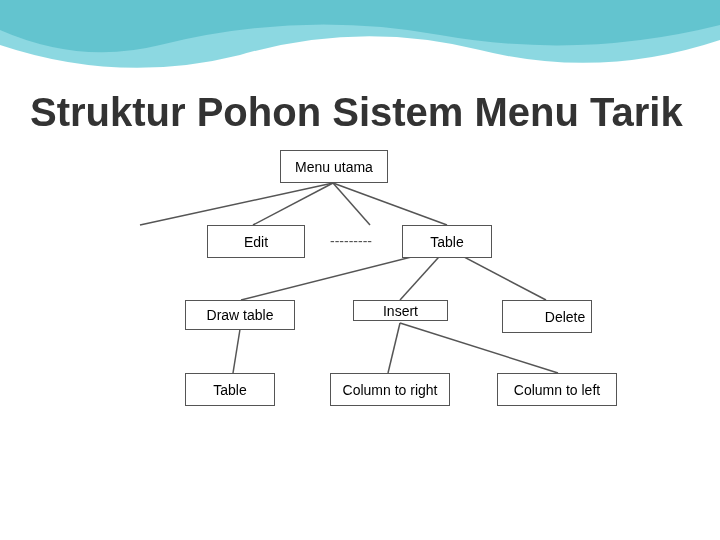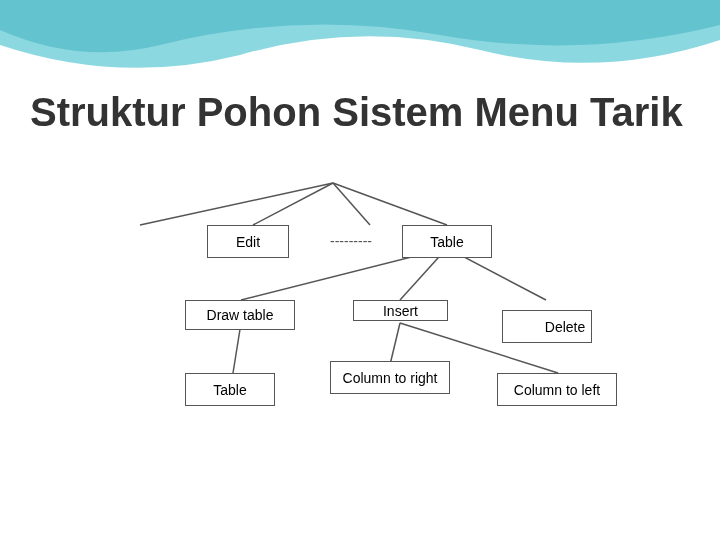--- a/index.html
+++ b/index.html
@@ -98,51 +98,54 @@
 
     <line x1="447" y1="103" x2="546" y2="155"></line>
 
     <line x1="241" y1="178" x2="233" y2="228"></line>
 
     <line x1="400" y1="178" x2="388" y2="228"></line>
 
     <line x1="400" y1="178" x2="558" y2="228"></line>
   </svg>
 
+  <div class="node" style="left: 280px; top: 5px; width: 108px; height: 33px;">
+    <span>Menu utama</span>
+  </div>
 
 
-  <div class="node" style="left: 207px; top: 80px; width: 82px; height: 33px;">
+  <div class="node" style="left: 207px; top: 80px; width: 98px; height: 33px;">
     <span>Edit</span>
   </div>
 
   <div style="position:absolute; left:330px; top:88px; font-size:14px; color:#555;">
     <span>---------</span>
   </div>
 
   <div class="node" style="left: 402px; top: 80px; width: 90px; height: 33px;">
     <span>Table</span>
   </div>
 
   <div class="node" style="left: 185px; top: 155px; width: 110px; height: 30px;">
     <span>Draw table</span>
   </div>
 
   <div class="node" style="left: 353px; top: 155px; width: 95px; height: 21px;">
     <span>Insert</span>
   </div>
 
-  <div class="node" style="left: 502px; top: 165px; width: 90px; height: 33px; padding-left: 36px;">
+  <div class="node" style="left: 502px; top: 155px; width: 90px; height: 33px; padding-left: 36px;">
     <span>Delete</span>
   </div>
 
   <div class="node" style="left: 185px; top: 228px; width: 90px; height: 33px;">
     <span>Table</span>
   </div>
 
-  <div class="node" style="left: 330px; top: 216px; width: 120px; height: 33px;">
+  <div class="node" style="left: 330px; top: 228px; width: 120px; height: 33px;">
     <span>Column to right</span>
   </div>
 
   <div class="node" style="left: 497px; top: 228px; width: 120px; height: 33px;">
     <span>Column to left</span>
   </div>
 
 </div>
 
 </body></html>

